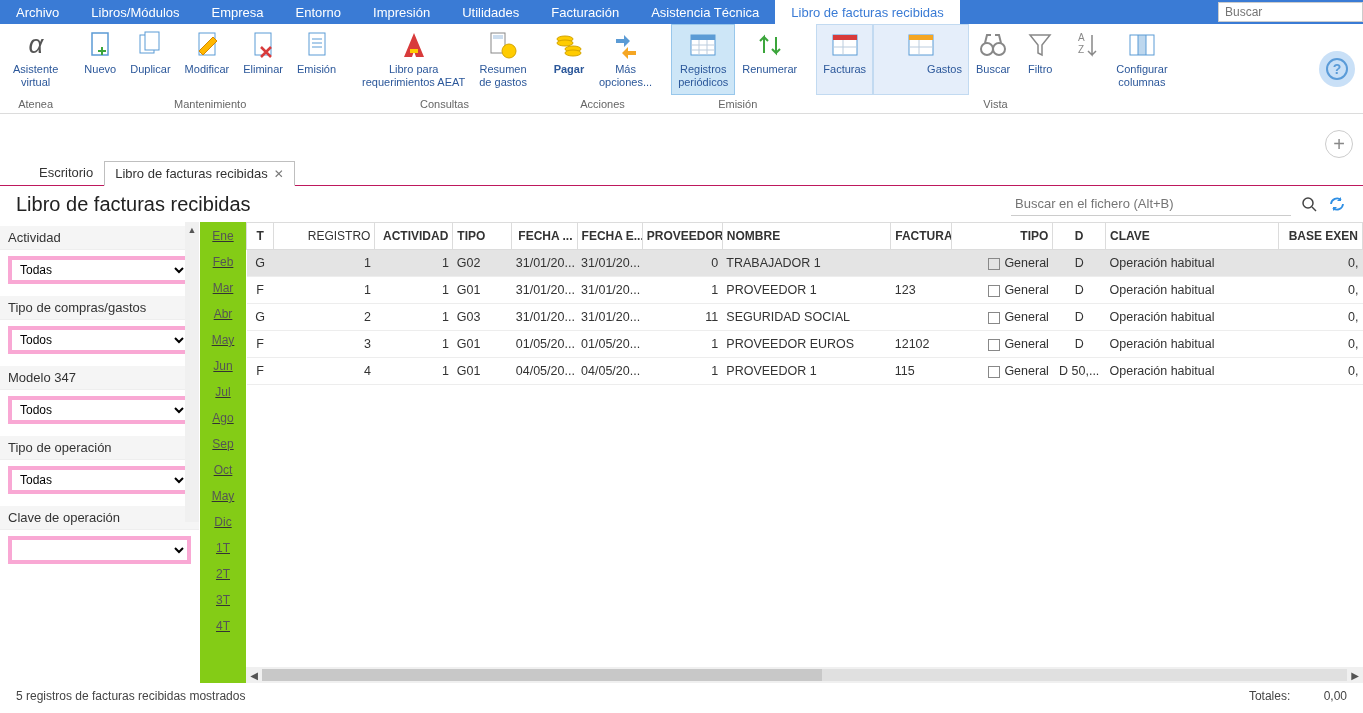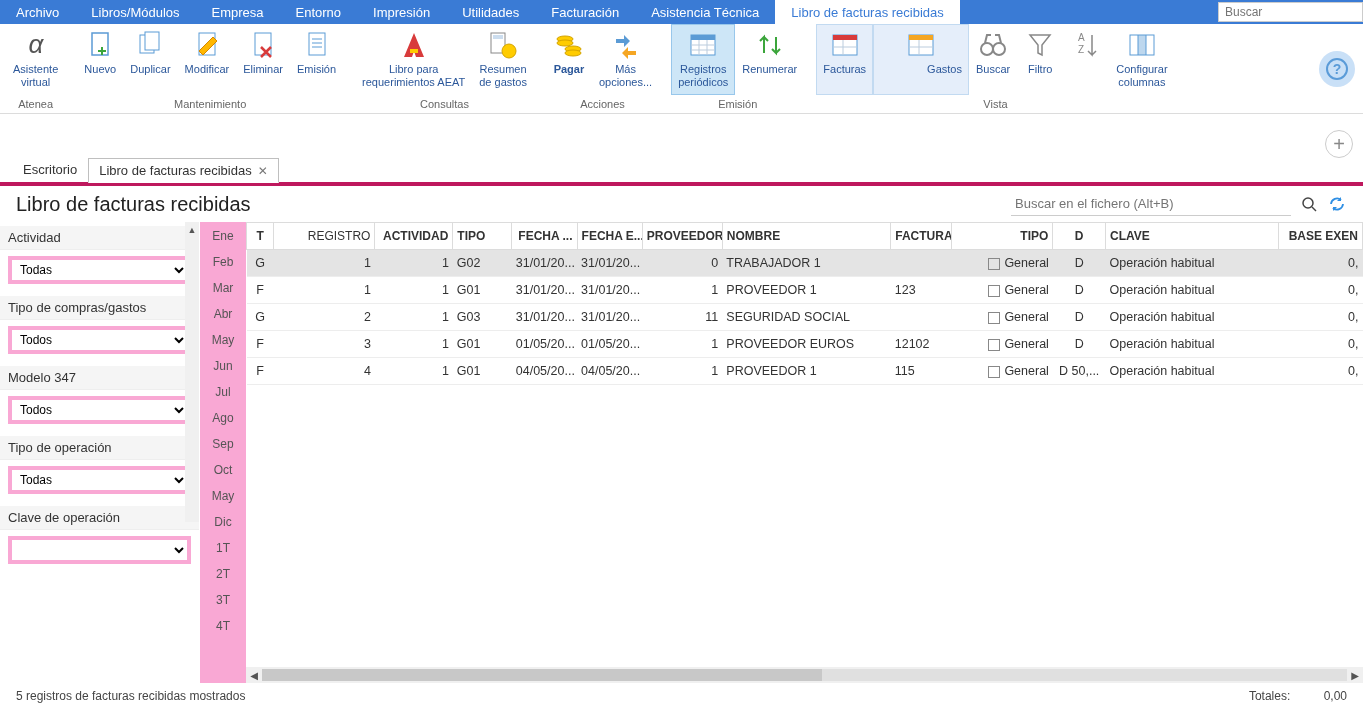--- a/index.html
+++ b/index.html
@@ -19,42 +19,42 @@
   .ribbon-group .group-label { text-align: center; font-size: 11px; color: #666; height: 18px; line-height: 18px; }
   .ribbon-btn { display: flex; flex-direction: column; align-items: center; justify-content: flex-start; padding: 4px 6px 0 6px; min-width: 44px; cursor: pointer; border:1px solid transparent; }
   .ribbon-btn.active { background: #cde6f7; border: 1px solid #98c7eb; }
   .ribbon-btn.toggled { background: #e5eefa; border: 1px solid #c2daf1; }
   .ribbon-btn .ico { width: 32px; height: 32px; display: flex; align-items:center; justify-content:center; }
   .ribbon-btn .lbl { font-size: 11px; text-align: center; color: #2b579a; line-height: 13px; margin-top: 2px; }
   .help-badge { position:absolute; right:8px; top:50%; transform:translateY(-50%); width:36px; height:36px; border-radius:50%; background:#c9e0f7; display:flex; align-items:center; justify-content:center; color:#5a9bd8; font-size:20px; font-weight:bold; cursor:pointer; }
   .add-circle { position:absolute; right:10px; top:130px; width:28px; height:28px; border:1px solid #ccc; border-radius:50%; display:flex; align-items:center; justify-content:center; font-size:20px; color:#888; cursor:pointer;}
 
   
-  .doctabs { height: 32px; background:#fff; border-bottom:4px solid #be185d; padding-left:12px; display:flex; align-items:flex-end; margin-top:40px;}
+  .doctabs { height: 32px; background:#fff; border-bottom:1px solid #be185d; padding-left:28px; display:flex; align-items:flex-end; margin-top:40px;}
   .doctab { padding: 4px 10px; font-size: 13px; color: #333; border:1px solid transparent; cursor:pointer; display:flex; align-items:center; }
   .doctab.active { border:1px solid #bfbfbf; border-bottom:1px solid #fff; background:#fff; position:relative; top:1px; }
   .doctab .close { margin-left:6px; font-size:12px; color:#777; cursor:pointer; }
 
   
   .page-header { padding: 6px 16px; display:flex; align-items:center;}
   .page-header h1 { font-size: 20px; font-weight:400; color:#222; }
   .page-header .search-right { margin-left:auto; display:flex; align-items:center; }
   .page-header .search-right input { width:280px; border:none; border-bottom:1px solid #ccc; font-size:13px; padding:4px 4px; color:#888; }
   .page-header .icon-btn { width:20px; height:20px; margin-left:8px; cursor:pointer; display:flex; align-items:center; justify-content:center; color:#444;}
   .refresh { color:#2f8fe4; font-weight:bold; }
 
   
   .body-row { display:flex; height: calc(713px - 24px - 90px - 40px - 32px - 40px - 26px); }
   .sidebar { width:200px; background:#fff; border-right:1px solid transparent; padding:4px 0; overflow:hidden; position:relative;}
   .sidebar-scroll { position:absolute; right:0; top:0; width:14px; background:#f0f0f0; height:300px;}
   .sidebar-scroll .sb-btn { height:16px; background:#f0f0f0; display:flex; align-items:center; justify-content:center; font-size:9px; color:#555;}
   .filter-label { font-size:13px; padding:4px 8px; background:#f5f5f5; border-bottom:1px solid #eee; color:#333; display:flex; align-items:center;}
   .filter-select { margin:6px 8px 12px 8px; }
   .filter-select select { width:100%; font-size:12px; padding:2px 4px; border:4px solid #f9a8d4; background:#fff;}
-  .month-col { width:46px; background:#f9a8d4; padding:2px 4px; }
+  .month-col { width:46px; background:#84cc16; padding:2px 4px;text-decoration:underline; }
   .month-col div { font-size:12px; color:#555; text-align:center; padding:5px 0; height:26px; cursor:pointer;}
   .grid-wrap { display:flex; flex-direction:column; flex:1; }
   .grid { flex:1; overflow:hidden; position:relative; }
   table.data { width:100%; border-collapse:collapse; table-layout:fixed; }
   table.data th { background:#fff; border:1px solid #dcdcdc; font-size:12px; font-weight:600; color:#333; padding:6px 4px; text-align:left; white-space:nowrap; overflow:hidden;}
   table.data td { border-bottom:1px solid #ededed; font-size:12.5px; padding:6px 4px; white-space:nowrap; overflow:hidden; color:#333;}
   table.data tr.selected td { background:#e4e4e4;}
   table.data td.num, table.data th.num { text-align:right;}
   table.data td.ctr, table.data th.ctr { text-align:center;}
   .chk { display:inline-block; width:12px; height:12px; border:1px solid #888; vertical-align:middle; margin-right:4px;}

